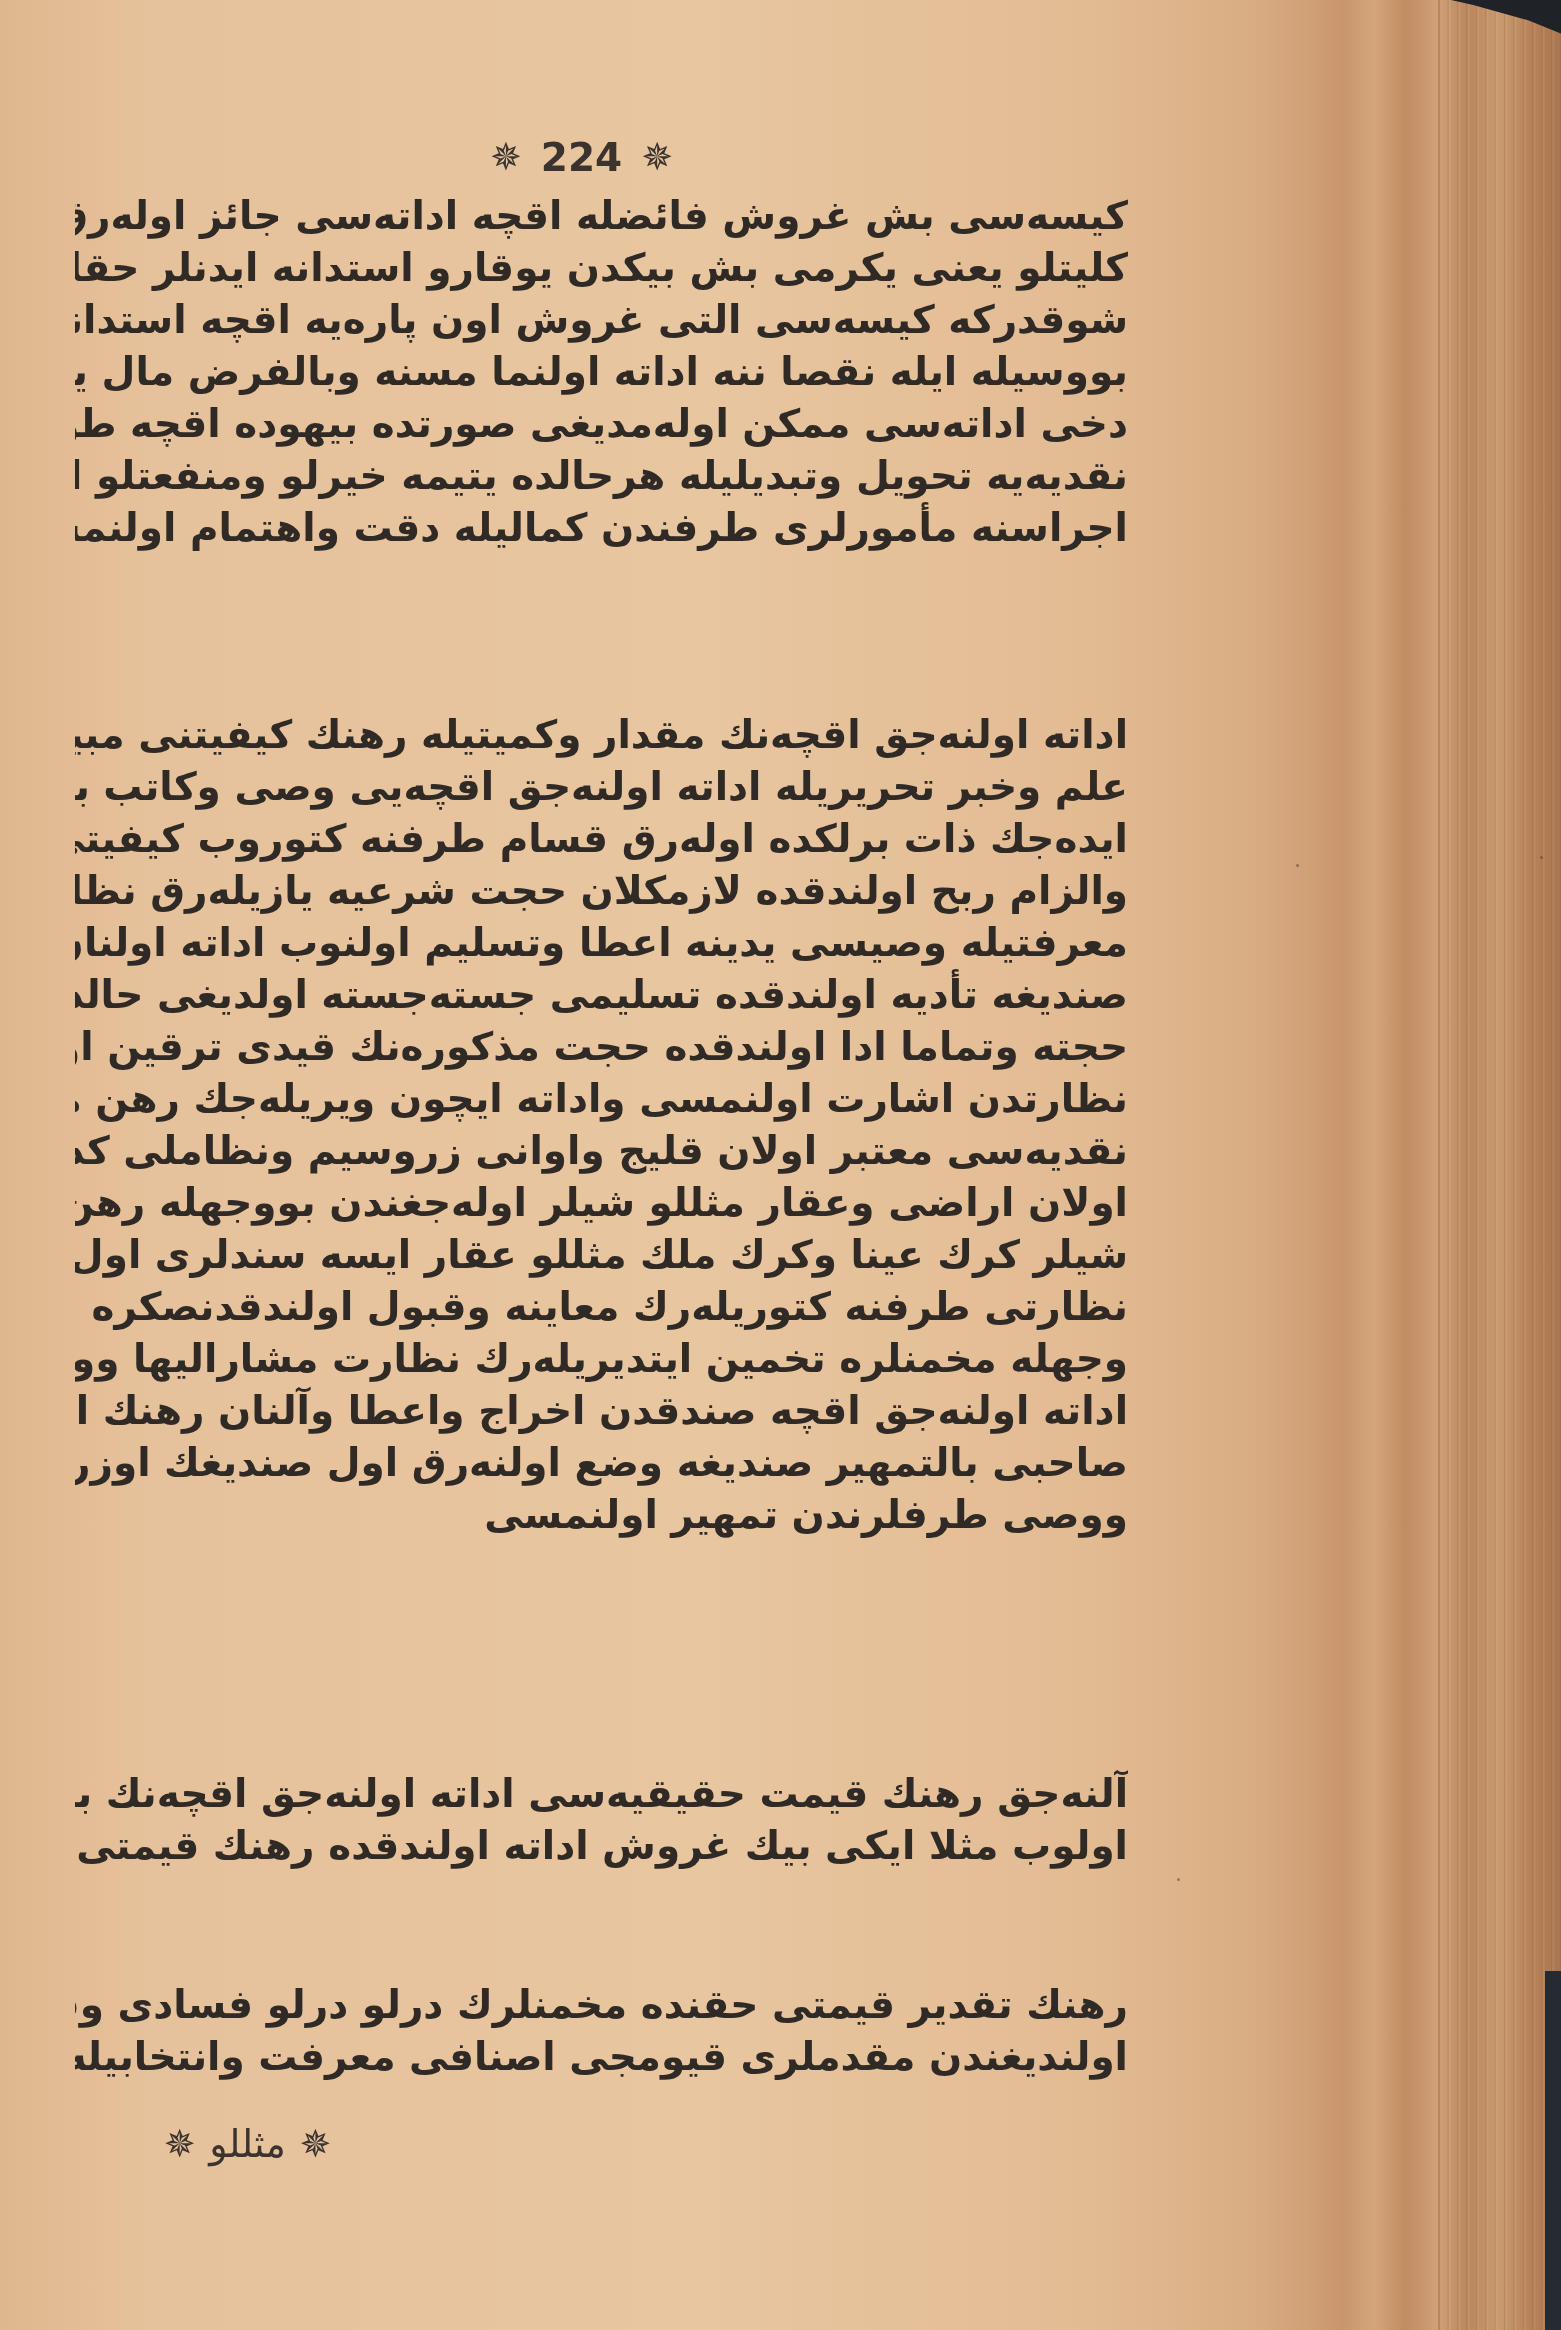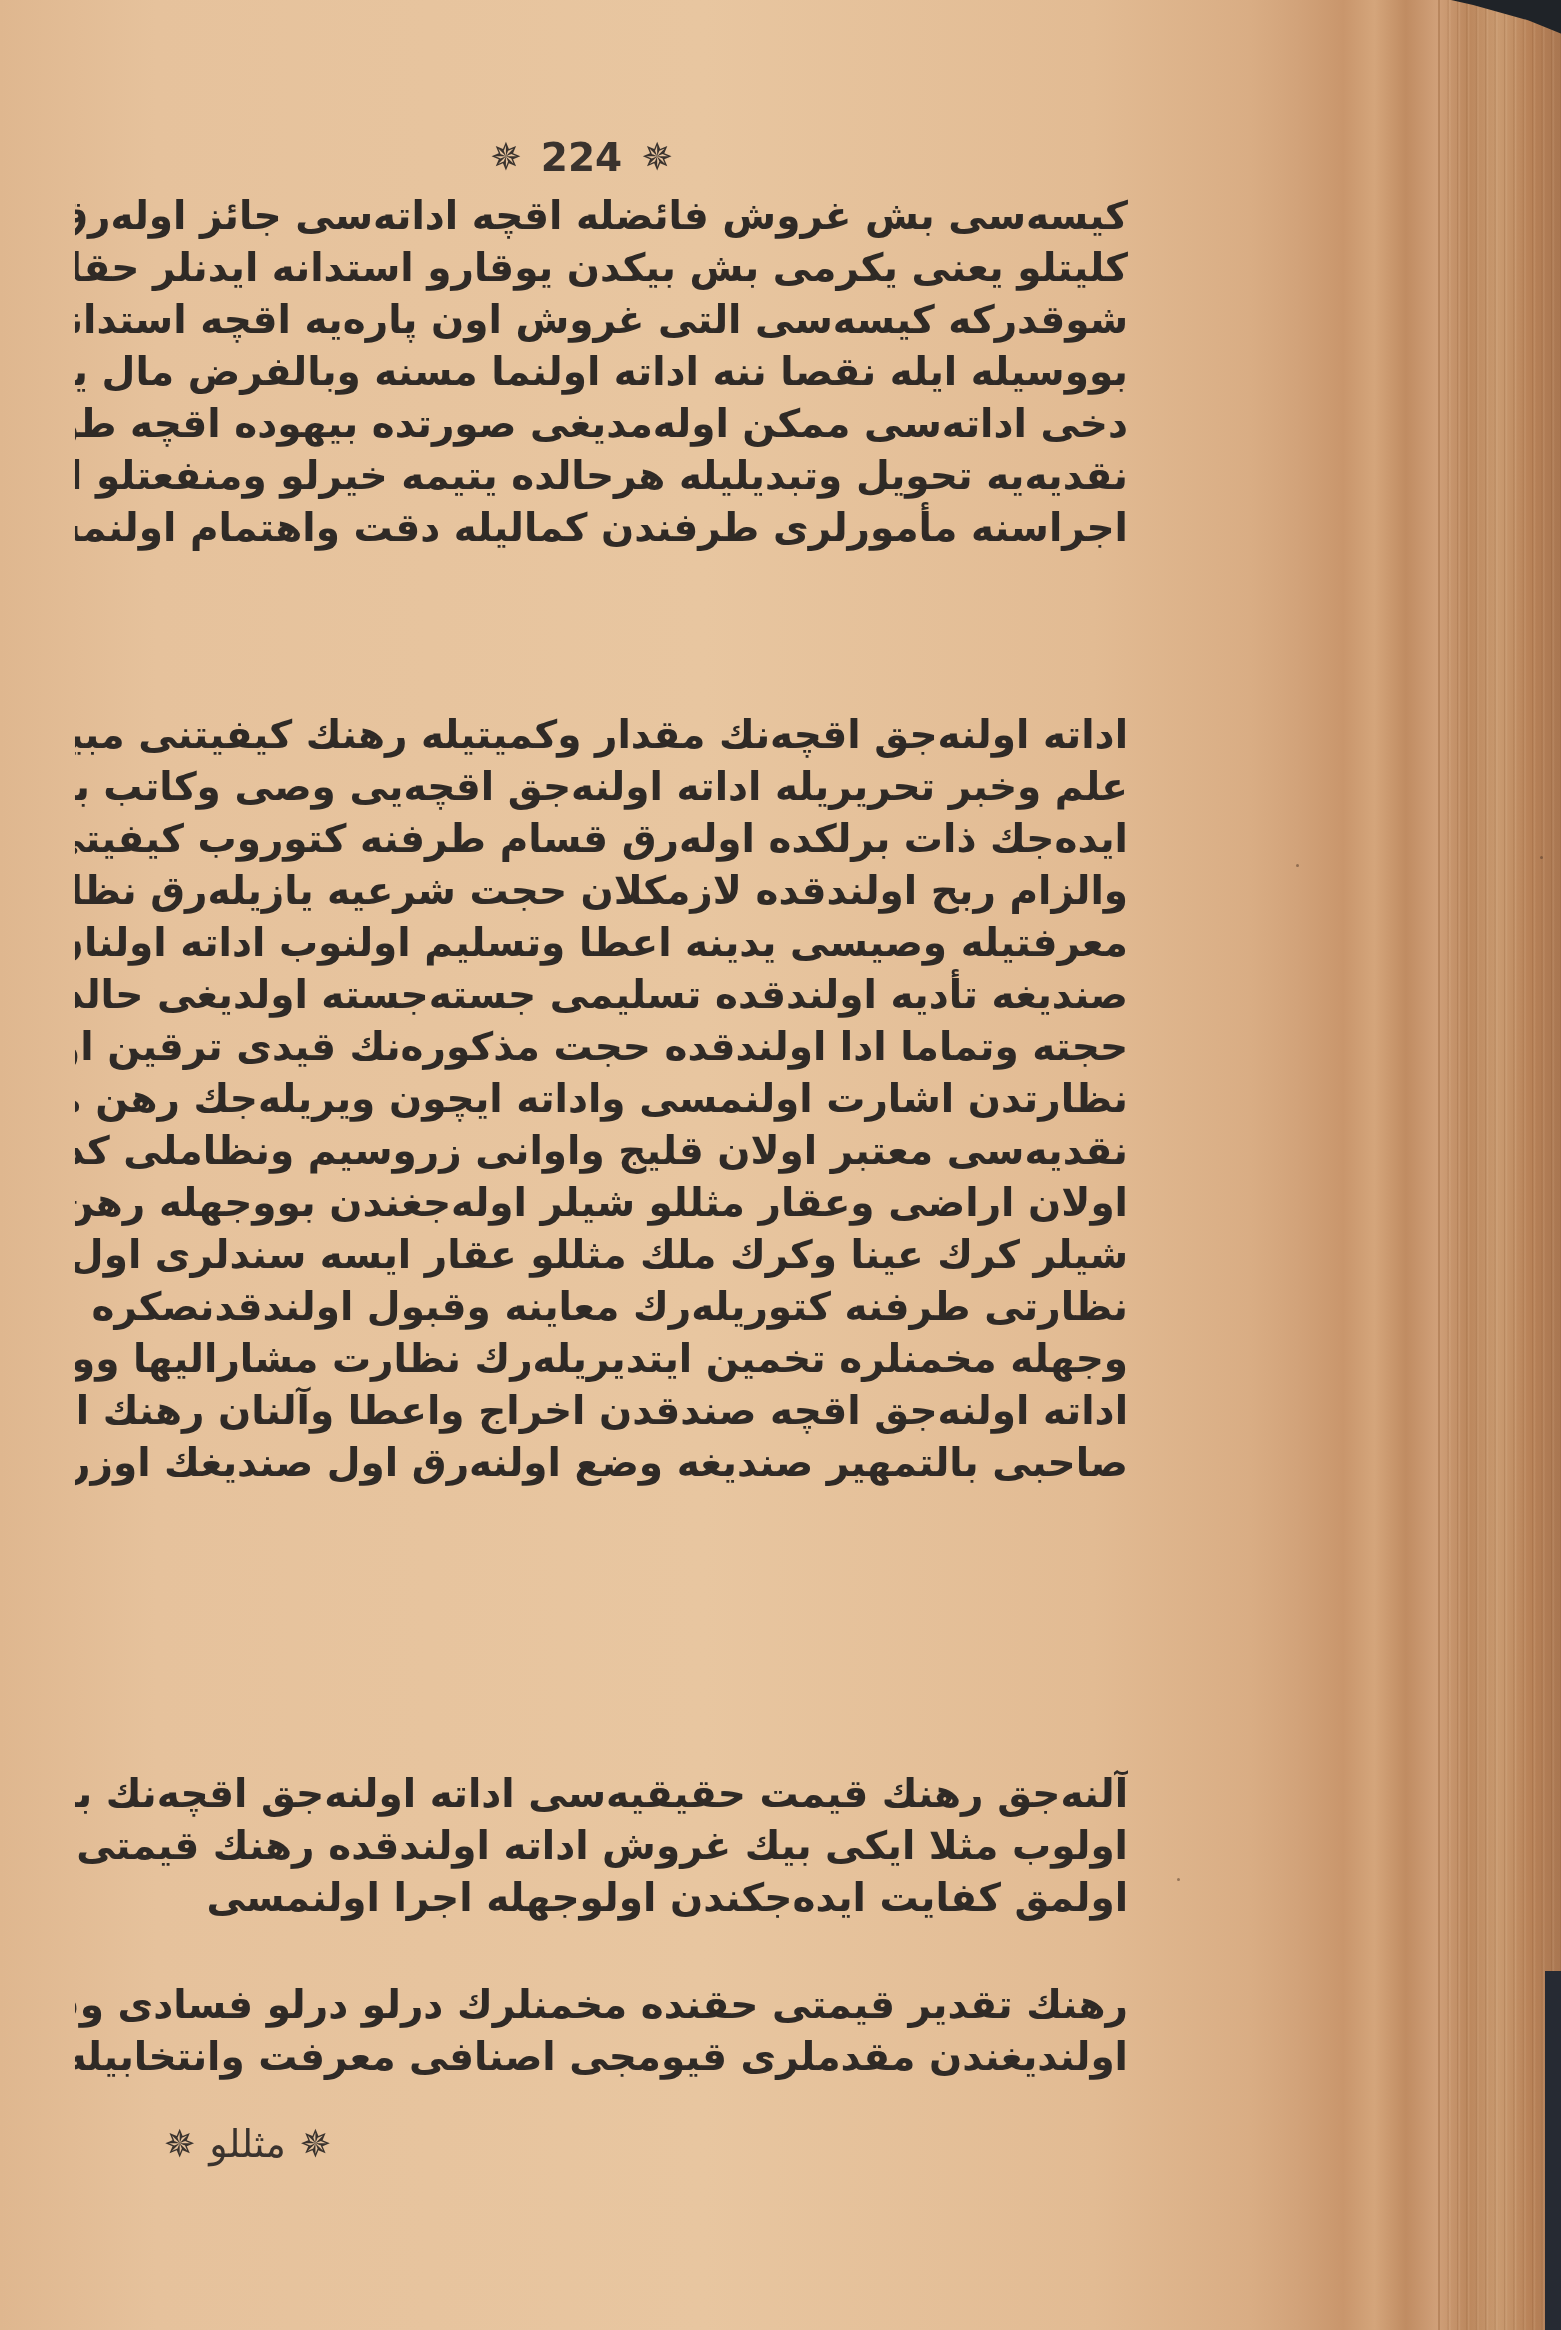--- a/index.html
+++ b/index.html
@@ -189,26 +189,26 @@
     <div class="line">صندیغه تأدیه اولندقده تسلیمی جسته‌جسته اولدیغی حالده مقداری ظهر</div>
     <div class="line">حجته وتماما ادا اولندقده حجت مذکوره‌نك قیدی ترقین اولنمق اوزره جانب</div>
     <div class="line">نظارتدن اشارت اولنمسی واداته ایچون ویریله‌جك رهن مجوهرات وقیمت</div>
     <div class="line">نقدیه‌سی معتبر اولان قلیج واوانی زروسیم ونظاملی کدك سندی وملك</div>
     <div class="line">اولان اراضی وعقار مثللو شیلر اوله‌جغندن بووجهله رهن اولنه‌جق</div>
     <div class="line">شیلر کرك عینا وکرك ملك مثللو عقار ایسه سندلری اول امرده ایتام</div>
     <div class="line">نظارتی طرفنه کتوریله‌رك معاینه وقبول اولندقدنصکره اصول جاریه‌سی</div>
     <div class="line">وجهله مخمنلره تخمین ایتدیریله‌رك نظارت مشارالیها ووصی معرفتلریله</div>
     <div class="line">اداته اولنه‌جق اقچه صندقدن اخراج واعطا وآلنان رهنك اوزرینی مال</div>
     <div class="line">صاحبی بالتمهیر صندیغه وضع اولنه‌رق اول صندیغك اوزری دخی نظارت</div>
+    <div class="line last">ووصی طرفلرندن تمهیر اولنمسی</div>
   </div>
 
   <div class="text-block" id="para3">
     <div class="line">آلنه‌جق رهنك قیمت حقیقیه‌سی اداته اولنه‌جق اقچه‌نك بریچق قاتنه معادل</div>
     <div class="line">اولوب مثلا ایکی بیك غروش اداته اولندقده رهنك قیمتی اوچبیك غروش</div>
-    <div class="line last">اولمق کفایت ایده‌جکندن اولوجهله اجرا اولنمسی</div>
   </div>
 
   <div class="text-block" id="para4">
     <div class="line">رهنك تقدیر قیمتی حقنده مخمنلرك درلو درلو فسادی وقوعه کلدیکی روایت</div>
     <div class="line">اولندیغندن مقدملری قیومجی اصنافی معرفت وانتخابیله تعیین اولندیغی</div>
   </div>
 
   <div class="footer">
     <span class="ornament">✵</span>
     <span class="catchword">مثللو</span>

